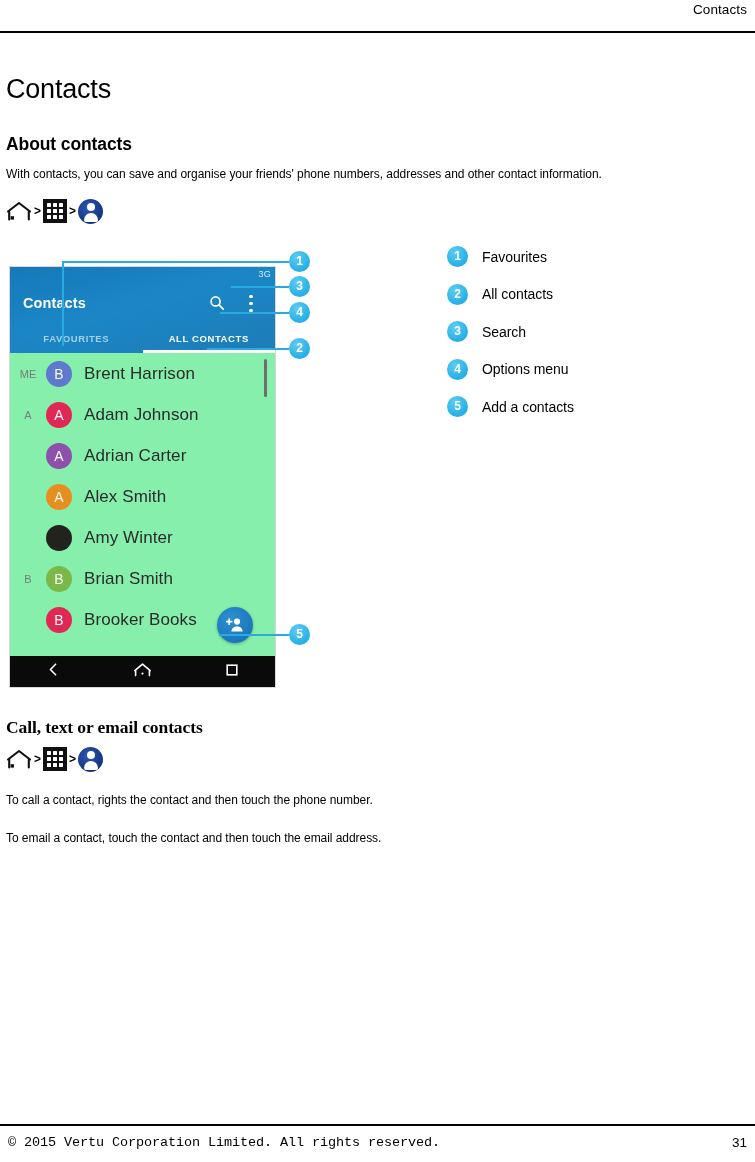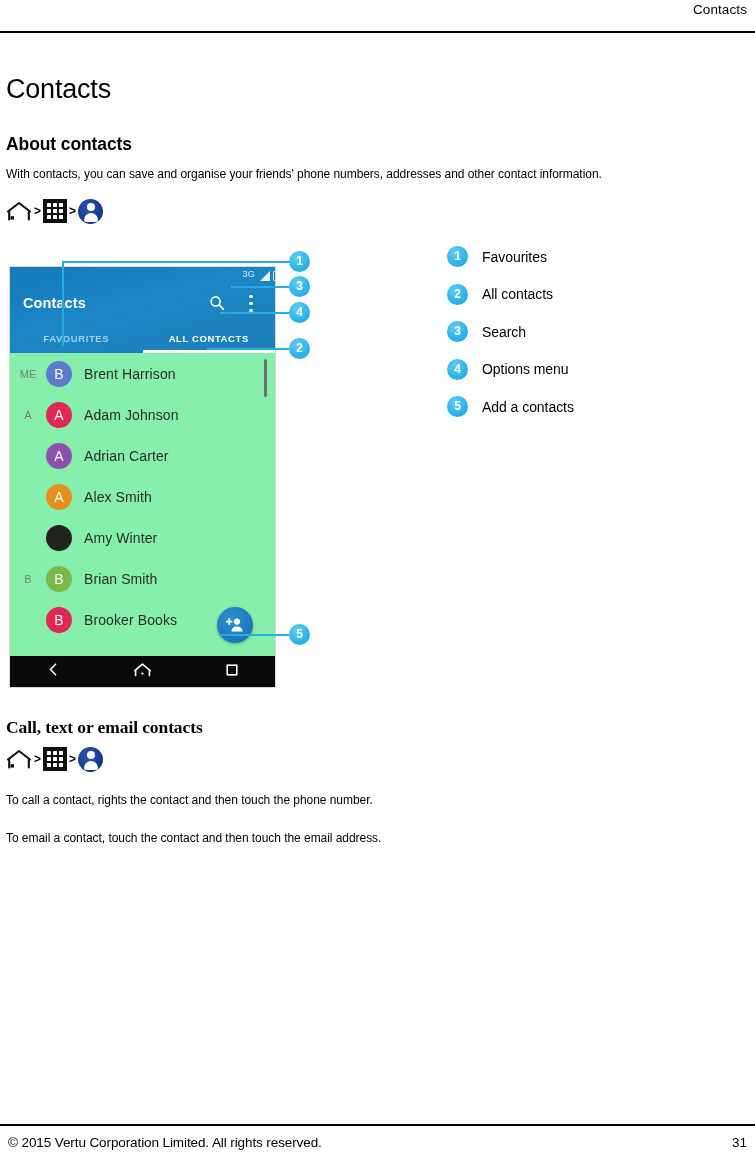--- a/index.html
+++ b/index.html
@@ -142,21 +142,21 @@
     background: #fff;
     box-shadow: 0 0 0 1px #d8d8d8;
     overflow: hidden;
   }
   .phone-appbar {
     position:absolute; left:0; top:0;
     width: 265px; height: 86px;
     background: linear-gradient(165deg, #1579b9 0%, #1b86c6 45%, #1d7db7 100%);
   }
   .status-bar {
-    position:absolute; left:0; top:0; width:318px; height:17px;
+    position:absolute; left:16px; top:0; width:318px; height:17px;
   }
   .sb-3g {
     position:absolute; right: 73px; top: 2px;
     font-size: 9px; color: #d8ecf8; letter-spacing:0.2px;
   }
   .sb-sig {
     position:absolute; right: 58px; top: 4px;
     width: 0; height: 0;
     border-left: 10px solid transparent;
     border-bottom: 10px solid #e3f2fb;
@@ -230,21 +230,21 @@
     flex: 0 0 26px;
     color: #ffffff;
     font-size: 14px;
     line-height: 26px;
     text-align: center;
     font-weight: 400;
     opacity: 0.92;
   }
   .row-name {
     margin-left: 12px;
-    font-size: 14px;
+    font-size: 17px;
     color: #2b2b2b;
     letter-spacing: 0.1px;
   }
   .scrollbar {
     position:absolute;
     right: 8px; top: 6px;
     width: 3px; height: 38px;
     background: #6e6e6e;
     border-radius: 2px;
   }
@@ -338,20 +338,21 @@
     position:absolute;
     left: 0; top: 1124px;
     width: 755px; height: 1.6px;
     background:#000;
   }
   .footer-left {
     position:absolute;
     left: 8px; top: 1135px;
     font-size: 13.5px;
     letter-spacing: -0.1px;
+    font-family: Liberation Mono, monospace;
   }
   .footer-right {
     position:absolute;
     right: 8px; top: 1135px;
     font-size: 13.5px;
   }
 </style>
 </head>
 <body>
 

